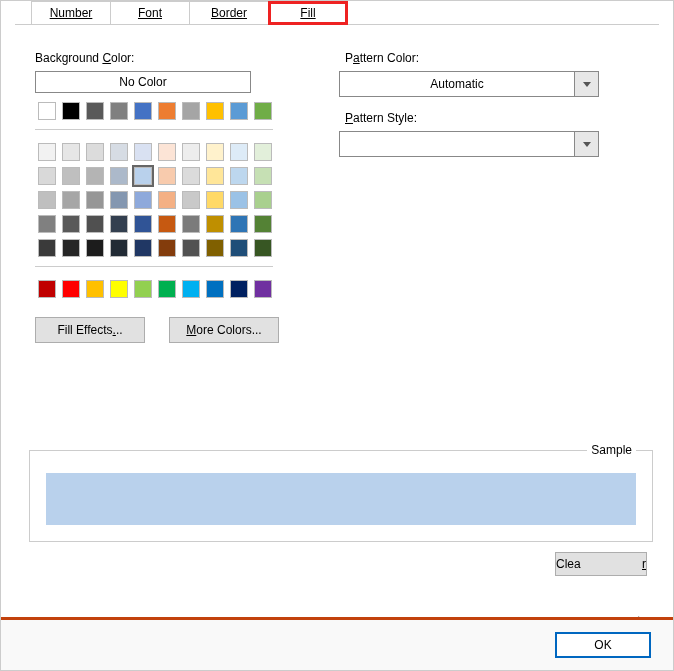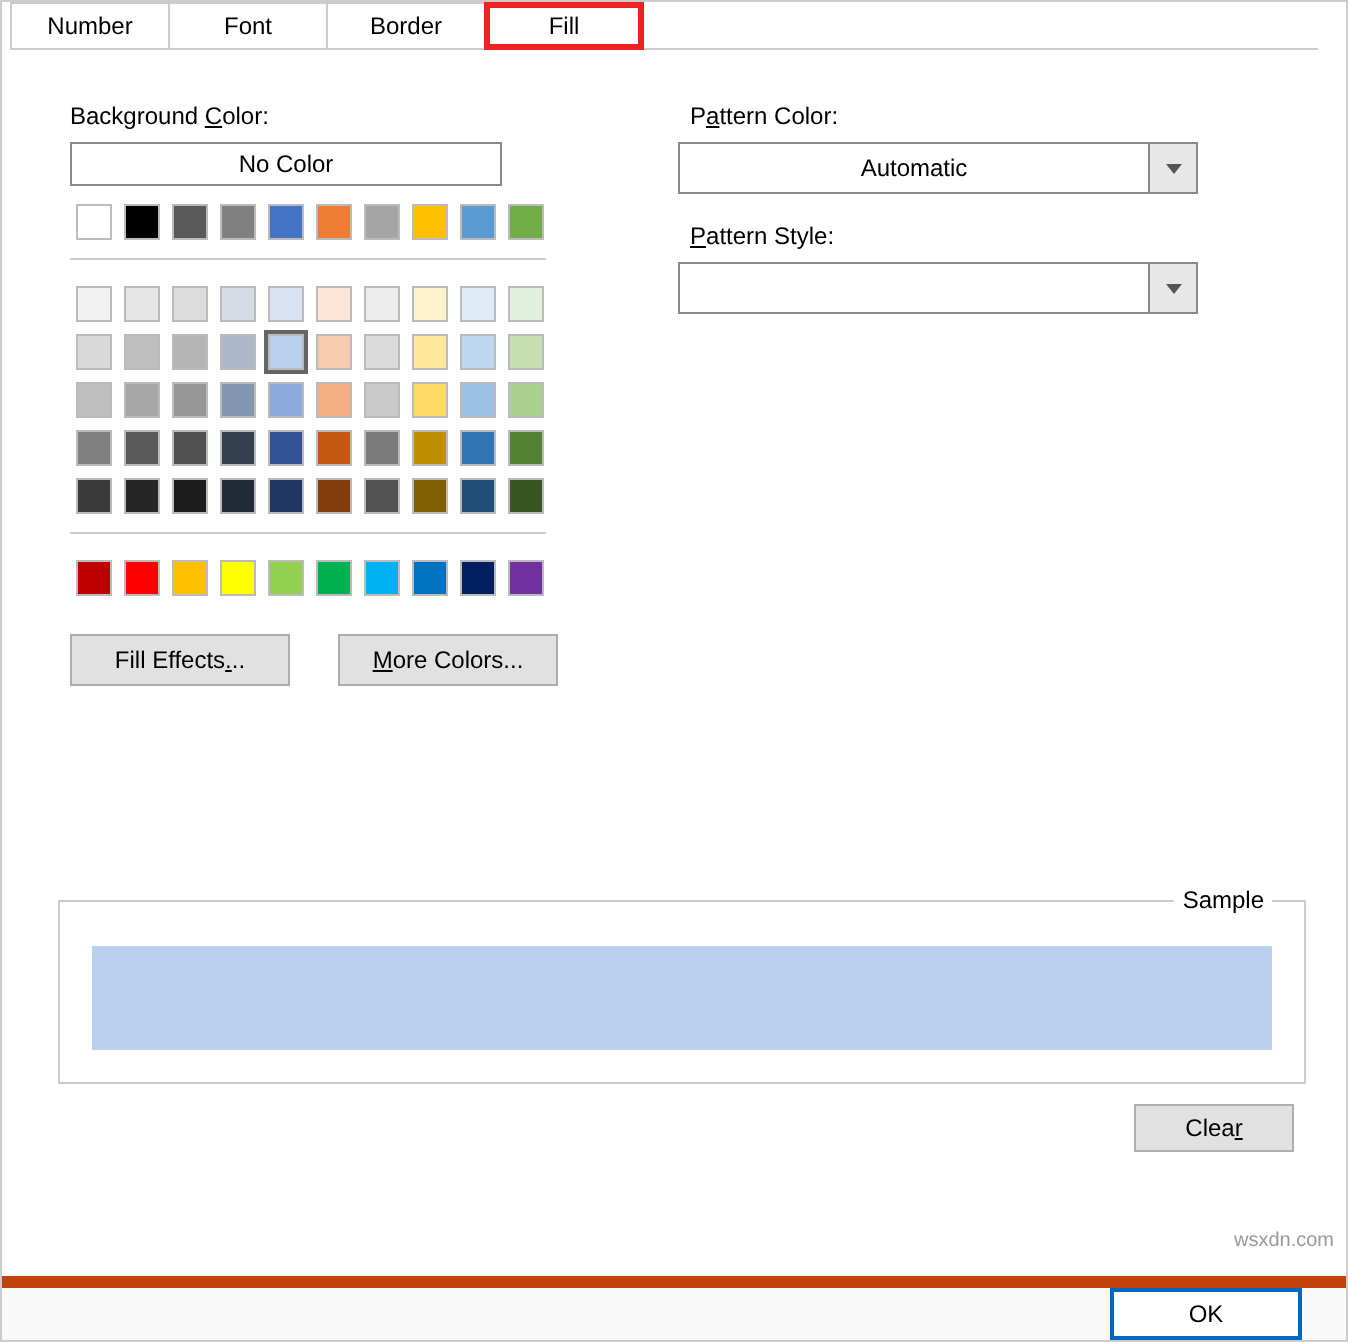--- a/index.html
+++ b/index.html
@@ -2,45 +2,45 @@
 <html><head>
 <meta charset="utf-8">
 <style>
 * { box-sizing: border-box; font-family: "Segoe UI", Tahoma, sans-serif; font-size: 12px; }
 body { margin: 0; background: #fff; }
 .dialog { width: 674px; height: 671px; background: #fff; border: 1px solid #ccc; position: relative; }
 .titlebar { height: 36px; display: flex; align-items: center; padding: 0 0 0 12px; }
 .title { flex: 1; font-size: 12px; }
 .tbtn { width: 46px; height: 36px; line-height:36px; display:flex;align-items:center;justify-content:center; font-size: 14px; color:#333; }
 .tbtn.help { font-family: Arial; }
-.tabs { display: flex; padding-left: 4px; position: relative;}
+.tabs { display: flex; padding-left: 30px; position: relative; text-decoration: underline;}
 .tabs::after{content:"";position:absolute;left:14px;right:14px;bottom:0;height:1px;background:#ccc;z-index:0;}
 .tab { width: 80px; height: 24px; border: 1px solid #ccc; border-bottom:none; display:flex;align-items:center;justify-content:center; background:#fff; margin-right:-1px; position:relative; z-index:0;}
 .tab.active { border: 3px solid #e22; z-index:2; background:#fff; }
 .tab.inactive-bot{border-bottom:1px solid #ccc;}
 .body { padding: 12px 20px 0 28px; display:flex; gap:60px; }
 .col { display:flex; flex-direction:column; }
 .lbl { margin:14px 0 6px 6px; }
 .nocolor { width:216px; height:22px; border:1px solid #888; background:#fff; text-align:center; line-height:20px; margin-left:6px;}
 .palette { margin:6px 0 2px 6px; }
 .palette .row{display:flex;}
 .sw { width:18px; height:18px; border:1px solid #bbb; margin:3px 3px; cursor:pointer;}
 .sw.sel{outline:2px solid #666;}
 .divider{height:1px;background:#ccc;margin:4px 6px;}
 .btnrow{display:flex;gap:24px;margin:14px 0 0 6px;}
 .btn{width:110px;height:26px;border:1px solid #adadad;background:#e1e1e1;display:flex;align-items:center;justify-content:center;cursor:pointer;}
-.btn.wide{width:80px;height:24px;}
+.btn.wide{width:92px;height:24px;justify-content:space-between;}
 .combo{width:260px;height:26px;border:1px solid #888;display:flex;align-items:center;background:#fff;position:relative;}
 .combo .txt{flex:1;text-align:center;}
 .combo .arrow{width:24px;height:24px;border-left:1px solid #888;background:#e7e7e7;display:flex;align-items:center;justify-content:center;}
 fieldset.sample{margin:100px 20px 0 28px;border:1px solid #ccc;padding:16px;text-align:right;}
 fieldset.sample legend{padding:0 4px;}
 .samplebox{height:52px;background:#b9d1ec;}
 .clearrow{display:flex;justify-content:flex-end;padding:10px 26px 0 0;}
-.footer{position:absolute;bottom:0;left:0;right:0;border-top:6px solid #c2410c;padding:0 22px;display:flex;justify-content:flex-end;gap:12px;background:#f9f9f9;}
+.footer{position:absolute;bottom:0;left:0;right:0;border-top:3px solid #c2410c;padding:12px 22px;display:flex;justify-content:flex-end;gap:12px;background:#f9f9f9;}
 .fbtn{width:96px;height:26px;border:1px solid #adadad;background:#e1e1e1;display:flex;align-items:center;justify-content:center;cursor:pointer;}
 .fbtn.primary{border:2px solid #0067c0;background:#fff;}
 .watermark{position:absolute;right:6px;bottom:44px;font-size:10px;color:#999;}
 .chev{width:0;height:0;border-left:4px solid transparent;border-right:4px solid transparent;border-top:5px solid #555;}
 u{text-decoration:underline;}
 </style>
 </head>
 <body>
 <div class="dialog">
 

